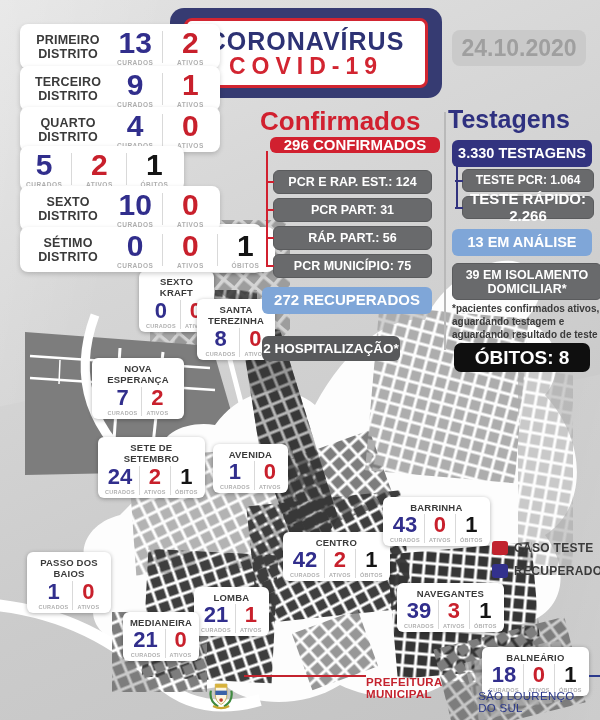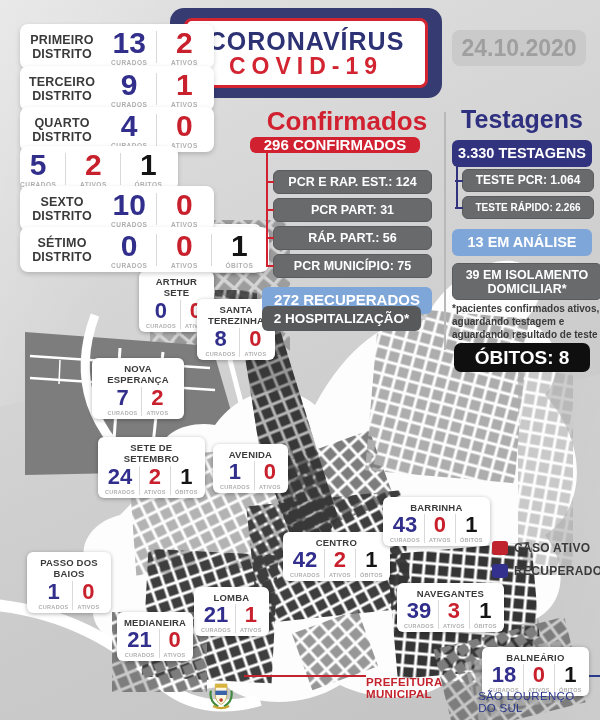--- a/index.html
+++ b/index.html
@@ -8,42 +8,42 @@
          background:linear-gradient(155deg,#e3e3e3 0%,#d7d7d7 30%,#cbcbcb 65%,#c3c3c3 100%);}
   .sheen{position:absolute;z-index:0;pointer-events:none;}
   .sheen1{left:-180px;top:-80px;width:560px;height:460px;
           background:linear-gradient(115deg,rgba(255,255,255,.5),rgba(255,255,255,0) 55%);transform:rotate(-12deg);}
   .sheen2{right:-160px;bottom:-60px;width:520px;height:380px;
           background:linear-gradient(295deg,rgba(255,255,255,.35),rgba(255,255,255,0) 55%);transform:rotate(-12deg);}
   #map-svg{position:absolute;left:0;top:220px;width:600px;height:500px;z-index:1;}
 
   
   .card{position:absolute;z-index:3;display:flex;align-items:center;gap:7px;background:#fff;
-        border-radius:8px;padding:4px 12px 3px 0;box-shadow:0 2px 5px rgba(0,0,0,.18);}
+        border-radius:8px;padding:4px 12px 3px 6px;box-shadow:0 2px 5px rgba(0,0,0,.18);}
   .dname{width:84px;text-align:center;font-size:12.5px;font-weight:800;color:#3a3a3a;
          line-height:1.15;letter-spacing:.2px;}
   .grp{display:flex;flex-direction:column;align-items:center;min-width:36px;}
   .grp .n{font-size:30px;font-weight:800;line-height:1;}
   .grp .c{font-size:6.5px;font-weight:700;color:#b0b0b0;letter-spacing:.5px;margin-top:1px;}
   .n.navy{color:#312e8c}.n.red{color:#c8202c}.n.blk{color:#141414}
   .vd{width:1px;background:#d9d9d9;align-self:stretch;margin:3px 2px;}
 
   
   .title-box{position:absolute;z-index:3;left:170px;top:8px;width:272px;height:90px;
              background:#363b72;border-radius:14px;display:flex;align-items:center;justify-content:center;}
   .title-inner{width:238px;background:#fff;border:3px solid #d22531;border-radius:8px;
                text-align:center;padding:7px 0 6px;}
   .title-l1{font-size:25px;font-weight:800;color:#2d3274;letter-spacing:1px;line-height:1.05;}
   .title-l2{font-size:23px;font-weight:800;color:#d22531;letter-spacing:6px;line-height:1.1;}
   .date-box{position:absolute;z-index:3;left:452px;top:30px;width:134px;height:36px;background:#cacaca;
             border-radius:8px;display:flex;align-items:center;justify-content:center;
             font-size:23px;font-weight:800;color:#9f9f9f;}
 
   
-  .col-title{position:absolute;z-index:3;text-align:center;font-weight:800;}
+  .col-title{position:absolute;z-index:3;text-align:left;font-weight:800;}
   .conf-title{left:260px;top:106px;width:174px;font-size:26px;color:#d1202f;}
   .test-title{left:448px;top:105px;width:148px;font-size:25px;color:#2f3180;}
   .badge{position:absolute;z-index:3;display:flex;align-items:center;justify-content:center;
          color:#fff;font-weight:800;border-radius:6px;text-align:center;line-height:1.12;}
   .bg-red{background:#d1202f}.bg-navy{background:#32337f}.bg-gray{background:#696a6c;border:1px solid #5a5b5d}
   .bg-blue{background:#7fa6d8}.bg-dark{background:#58595b}.bg-black{background:#0f0f0f;border-radius:7px}
   .bracket{position:absolute;z-index:3;width:2px;}
   .bracket.red{background:#d1202f}.bracket.navy{background:#32337f}
   .tick-red::before,.tick-navy::before{content:"";position:absolute;left:-8px;top:50%;width:8px;height:2px;margin-top:-1px;}
   .tick-red::before{background:#d1202f}.tick-navy::before{background:#32337f}
@@ -235,57 +235,57 @@
         <span class="c">ATIVOS</span>
       </div>
     <div class="vd"></div>
     <div class="grp">
         <span class="n blk">1</span>
         <span class="c">ÓBITOS</span>
       </div>
   </div>
 
   <div class="col-title conf-title">Confirmados</div>
-  <div class="badge bg-red" style="left:250px;top:137px;width:170px;height:16px;font-size:15px">296 CONFIRMADOS</div>
+  <div class="badge bg-red" style="left:270px;top:137px;width:170px;height:16px;font-size:15px">296 CONFIRMADOS</div>
   <div class="bracket red" style="left:266px;top:151px;height:114px"></div>
   <div class="badge bg-gray tick-red" style="left:273px;top:170px;width:157px;height:22px;font-size:12.5px">PCR E RAP. EST.: 124</div>
   <div class="badge bg-gray tick-red" style="left:273px;top:198px;width:157px;height:22px;font-size:12.5px">PCR PART: 31</div>
   <div class="badge bg-gray tick-red" style="left:273px;top:226px;width:157px;height:22px;font-size:12.5px">RÁP. PART.: 56</div>
   <div class="badge bg-gray tick-red" style="left:273px;top:254px;width:157px;height:22px;font-size:12.5px">PCR MUNICÍPIO: 75</div>
   <div class="badge bg-blue" style="left:262px;top:287px;width:170px;height:27px;font-size:15px">272 RECUPERADOS</div>
-  <div class="badge bg-dark" style="left:262px;top:306px;width:159px;height:25px;font-size:13.5px">2 HOSPITALIZAÇÃO*</div>
+  <div class="badge bg-dark" style="left:262px;top:336px;width:138px;height:25px;font-size:13.5px">2 HOSPITALIZAÇÃO*</div>
 
   <div class="col-div"></div>
 
   <div class="col-title test-title">Testagens</div>
   <div class="badge bg-navy" style="left:452px;top:140px;width:140px;height:27px;font-size:14.5px">3.330 TESTAGENS</div>
   <div class="bracket navy" style="left:456px;top:150px;height:58px"></div>
   <div class="badge bg-gray tick-navy" style="left:462px;top:169px;width:130px;height:21px;font-size:12px">TESTE PCR: 1.064</div>
-  <div class="badge bg-gray tick-navy" style="left:462px;top:196px;width:130px;height:21px;font-size:10px">TESTE RÁPIDO: 2.266</div>
+  <div class="badge bg-gray tick-navy" style="left:462px;top:196px;width:130px;height:21px;font-size:15px">TESTE RÁPIDO: 2.266</div>
   <div class="badge bg-blue" style="left:452px;top:229px;width:140px;height:27px;font-size:14.5px">13 EM ANÁLISE</div>
   <div class="badge bg-gray" style="left:452px;top:263px;width:140px;height:35px;font-size:12.5px;padding:0 4px">39 EM ISOLAMENTO DOMICILIAR*</div>
   <div class="fnote" style="left:452px;top:303px;width:148px;font-size:10px;line-height:1.28">*pacientes confirmados ativos, aguardando testagem e aguardando resultado de teste</div>
   <div class="badge bg-black" style="left:454px;top:343px;width:136px;height:29px;font-size:19px">ÓBITOS: 8</div>
 
   <div class="hood" style="left:183px;top:224px">
     <div class="hname">CAMPONESA</div>
     <div class="nums">
       <div class="grp">
           <span class="n navy">6</span>
           <span class="c">CURADOS</span>
         </div>
       <div class="vd"></div>
       <div class="grp">
           <span class="n red">1</span>
           <span class="c">ATIVOS</span>
         </div>
     </div>
   </div>
   <div class="hood" style="left:139px;top:271px">
-    <div class="hname" style="width:58px">ARTHUR SETE</div>
+    <div class="hname" style="width:58px">SEXTO KRAFT</div>
     <div class="nums">
       <div class="grp">
           <span class="n navy">0</span>
           <span class="c">CURADOS</span>
         </div>
       <div class="vd"></div>
       <div class="grp">
           <span class="n red">0</span>
           <span class="c">ATIVOS</span>
         </div>
@@ -430,21 +430,21 @@
           <span class="n red">3</span>
           <span class="c">ATIVOS</span>
         </div>
       <div class="vd"></div>
       <div class="grp">
           <span class="n blk">1</span>
           <span class="c">ÓBITOS</span>
         </div>
     </div>
   </div>
-  <div class="hood" style="left:117px;top:612px">
+  <div class="hood" style="left:123px;top:612px">
     <div class="hname">MEDIANEIRA</div>
     <div class="nums">
       <div class="grp">
           <span class="n navy">21</span>
           <span class="c">CURADOS</span>
         </div>
       <div class="vd"></div>
       <div class="grp">
           <span class="n red">0</span>
           <span class="c">ATIVOS</span>
@@ -467,21 +467,21 @@
       <div class="grp">
           <span class="n blk">1</span>
           <span class="c">ÓBITOS</span>
         </div>
     </div>
   </div>
 
   <div class="legend">
     <div class="leg-row">
       <span class="swatch swatch-red"></span>
-      <span class="leg-label">CASO ATIVO</span>
+      <span class="leg-label">CASO TESTE</span>
     </div>
     <div class="leg-row">
       <span class="swatch swatch-navy"></span>
       <span class="leg-label">RECUPERADO</span>
     </div>
   </div>
 
   <div class="footer">
     <svg width="34" height="38" viewBox="0 0 36 40">
       <path d="M4 14 Q1 28 14 36" stroke="#3f8a3f" stroke-width="3" fill="none"></path>

